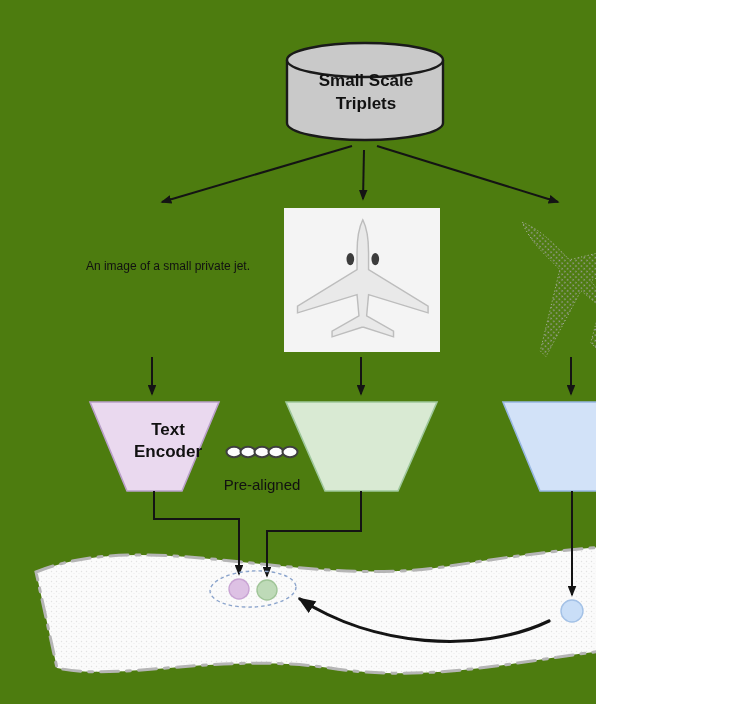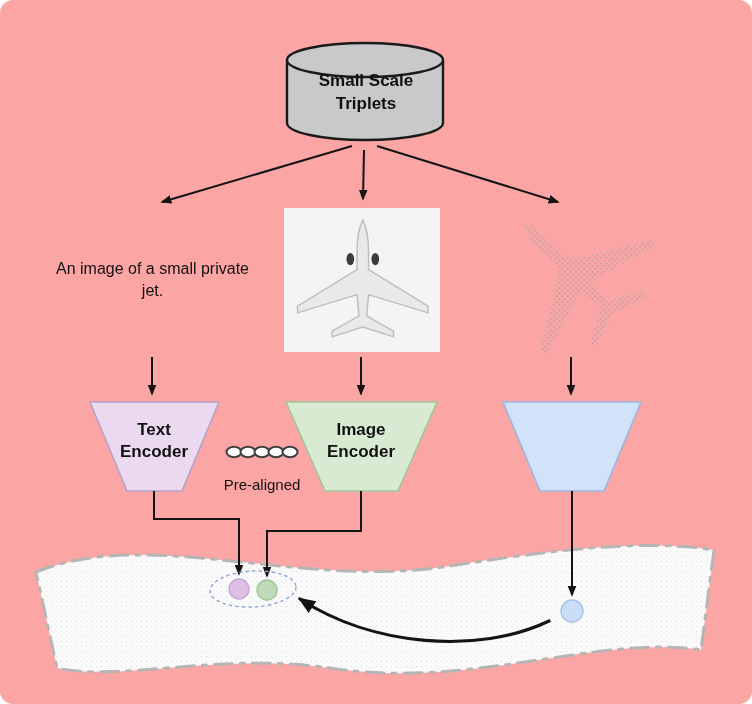--- a/index.html
+++ b/index.html
@@ -1,29 +1,28 @@
 <!DOCTYPE html>
 <html><head>
 <meta charset="utf-8">
 <style>
   html,body{margin:0;padding:0;background:#ffffff;}
   .canvas{
     position:relative;
-    width:752px;height:704px;
-    background:#fca5a5;
+    width:596px;height:704px;
+    background:#4d7c0f;
     font-family:"Liberation Sans", sans-serif;
     overflow:hidden;
-    border-radius:13px;
   }
   .layer{position:absolute;left:0;top:0;}
   .txt{position:absolute;text-align:center;color:#111;}
   .cyl-label{left:289px;top:70px;width:154px;font-size:17px;font-weight:bold;line-height:1.35;}
-  .caption{left:55px;top:258px;width:195px;font-size:16px;line-height:1.4;}
+  .caption{left:55px;top:258px;width:195px;font-size:12px;line-height:1.4;text-align:right;}
   .enc-label{width:90px;top:419px;font-size:17px;font-weight:bold;line-height:1.32;}
-  .enc-label.text{left:109px;}
+  .enc-label.text{left:123px;}
   .enc-label.image{left:316px;}
   .enc-label.threed{left:527px;}
   .prealigned{left:210px;top:476px;width:104px;font-size:15px;line-height:1.2;}
 </style>
 </head>
 <body>
 
 <div class="canvas">
 
   <svg class="layer" width="752" height="704" viewBox="0 0 752 704">
@@ -98,17 +97,16 @@
     <circle cx="572" cy="611" r="11" stroke-width="1.4" fill="#c9def7" stroke="#a3c1e6"></circle>
 
     <path d="M549,621 C478,655 372,646 300,599" fill="none" stroke="#141414" stroke-width="3.2" stroke-linecap="round" marker-end="url(#ah)"></path>
   </svg>
 
   <div class="txt cyl-label">Small Scale Triplets</div>
 
   <div class="txt caption">An image of a small private jet.</div>
 
   <div class="txt enc-label text">Text Encoder</div>
-  <div class="txt enc-label image">Image Encoder</div>
 
   <div class="txt prealigned">Pre-aligned</div>
 
 </div>
 
 </body></html>

